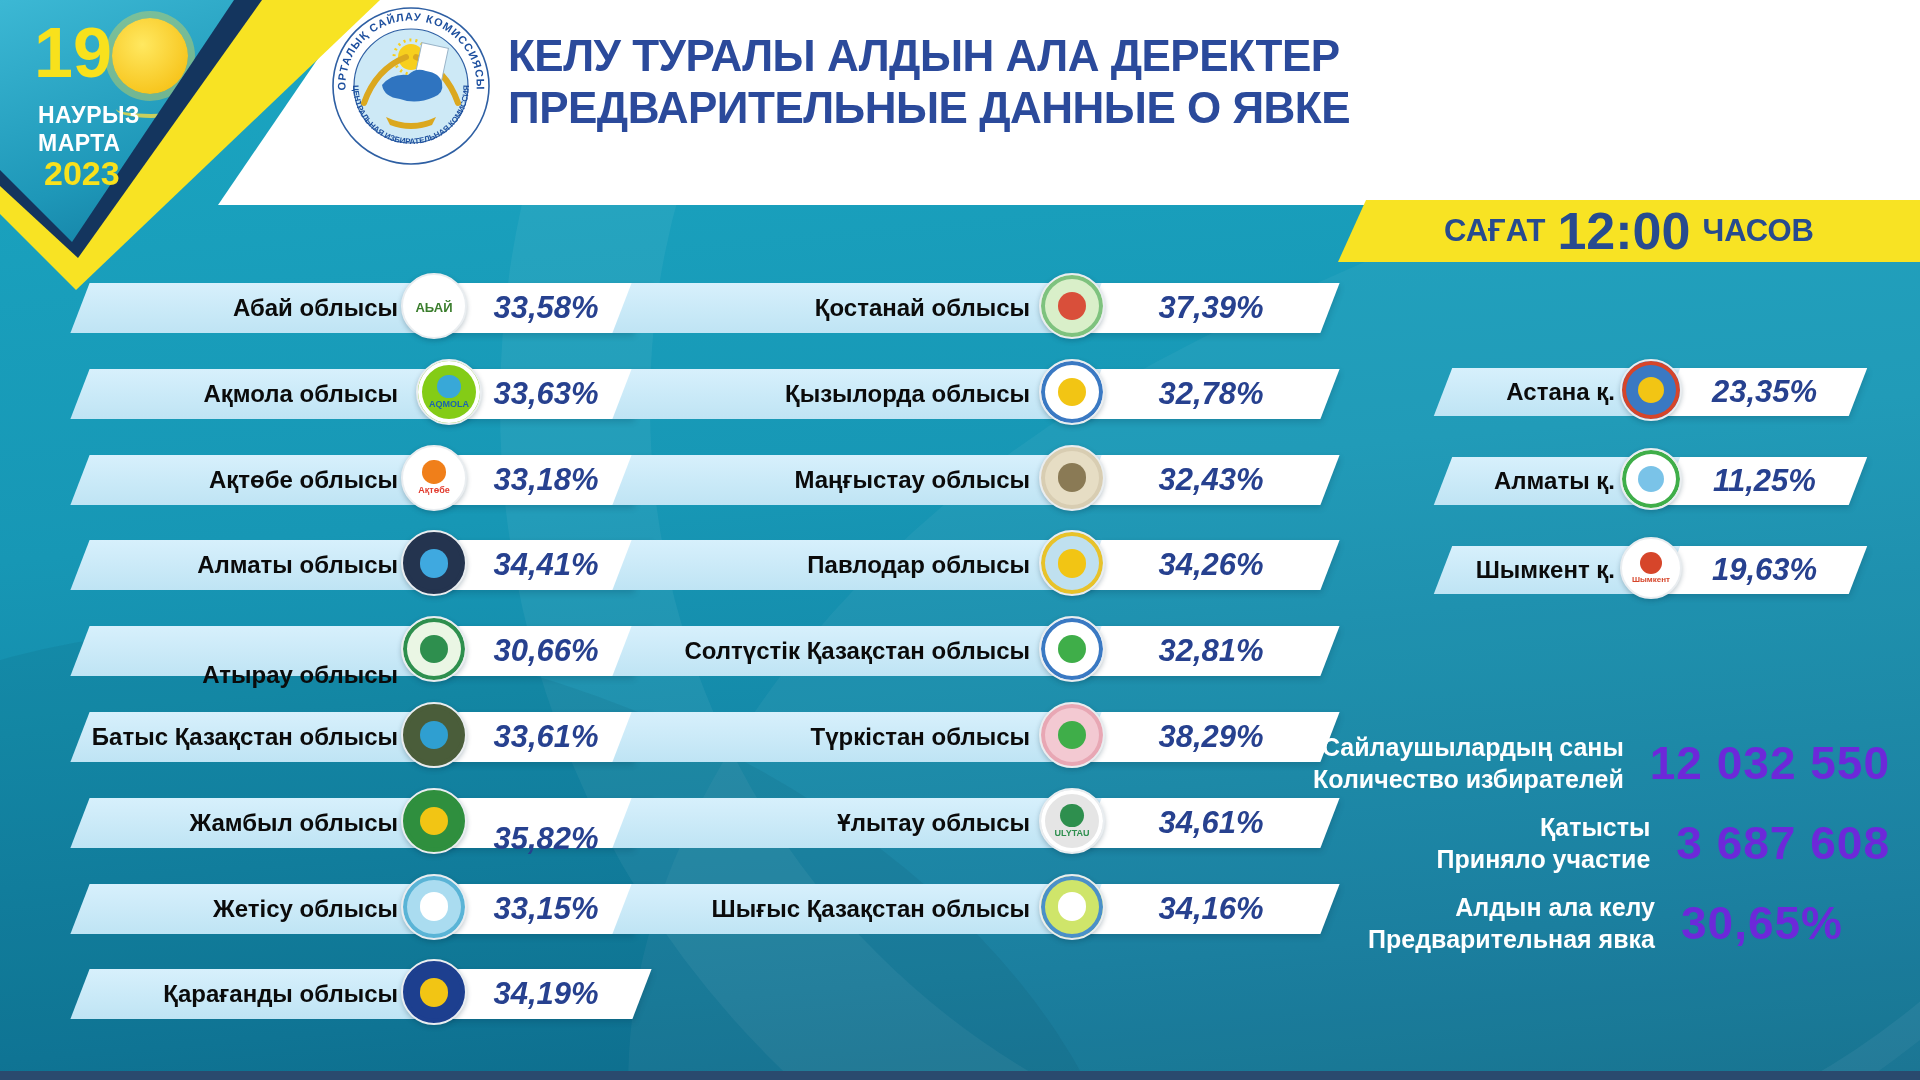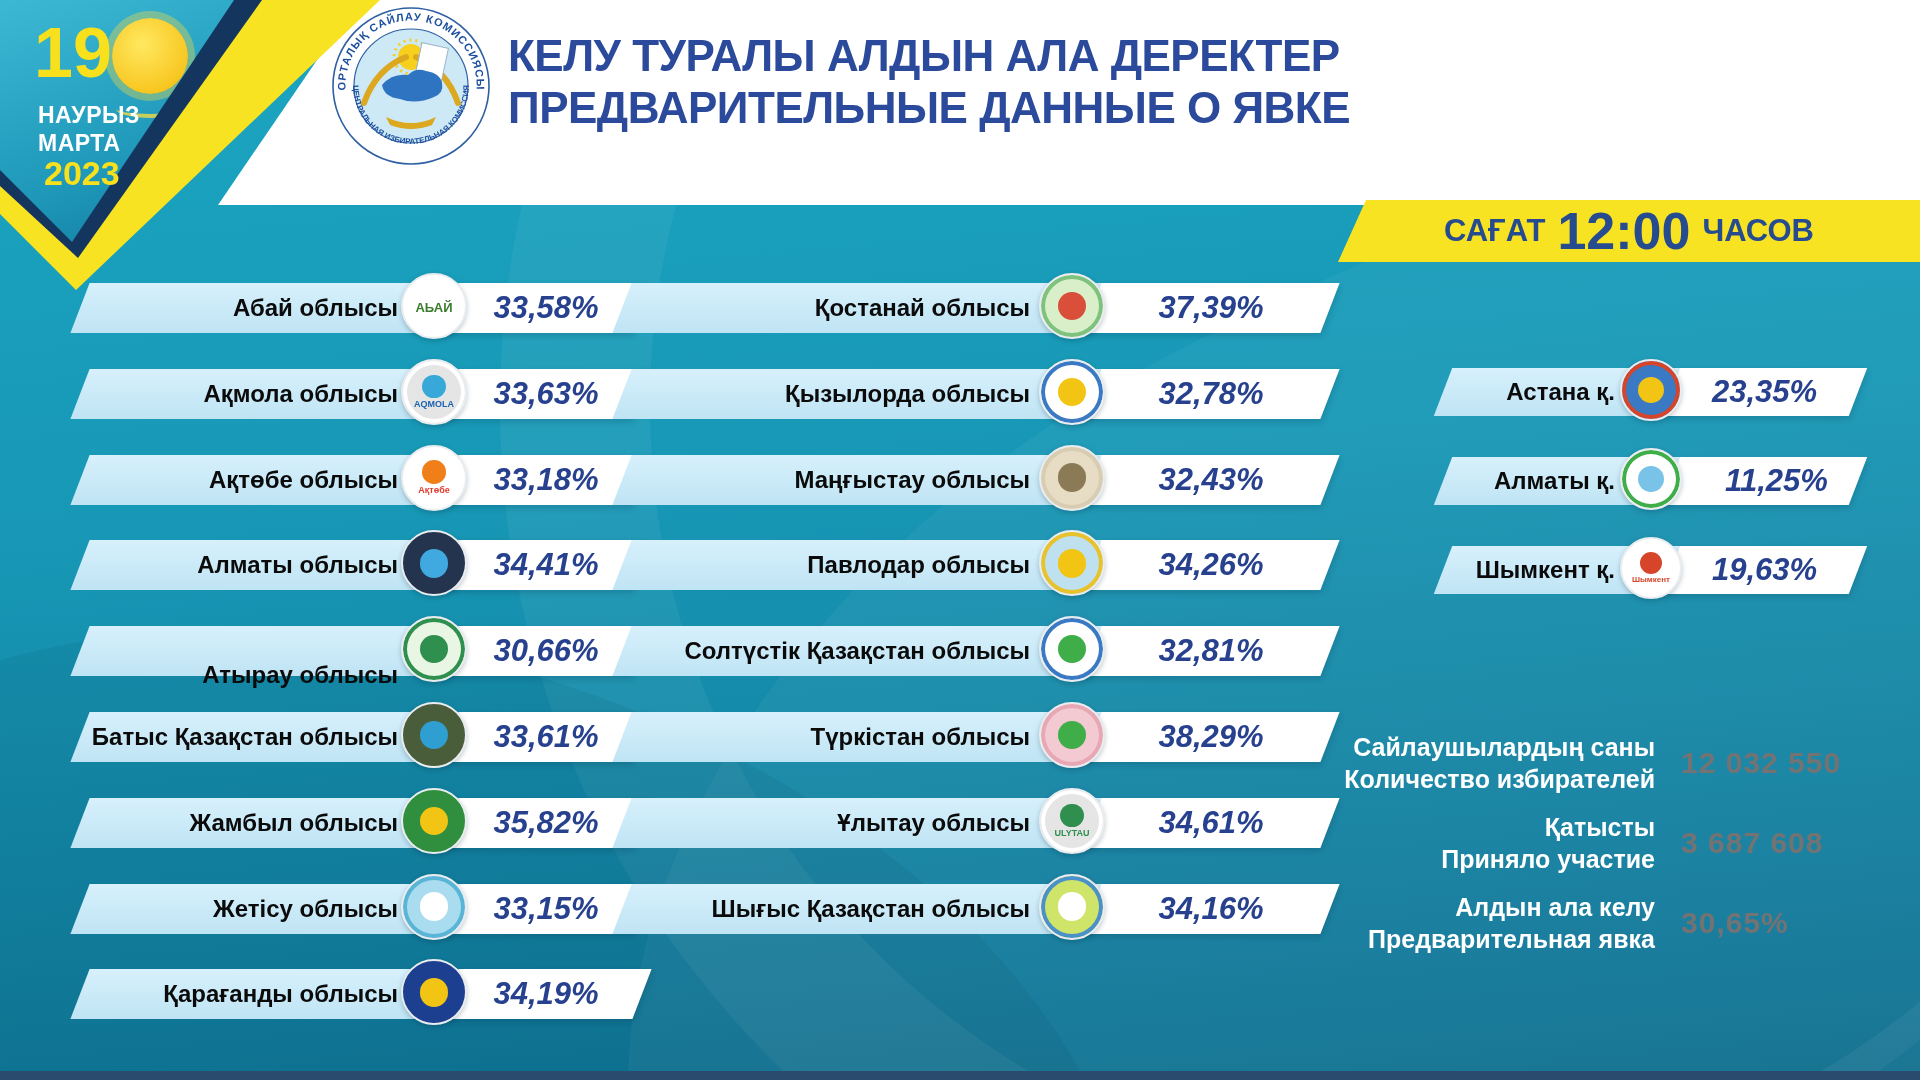--- a/index.html
+++ b/index.html
@@ -61,21 +61,21 @@
        box-shadow:0 2px 5px rgba(0,40,60,.25);display:flex;align-items:center;justify-content:center;
        flex-direction:column;overflow:hidden;}
   .logo .dot{border-radius:50%;}
   .logo .llab{font-weight:800;line-height:1;text-align:center;}
 
   
   .stats{left:1150px;top:726px;width:740px;}
   .srow{display:flex;align-items:center;margin-bottom:6px;height:74px;}
   .slab{width:505px;text-align:right;color:#ffffff;font-weight:700;font-size:25px;line-height:1.3;
         padding-right:26px;}
-  .sval{flex:1;color:#737373;font-weight:800;font-size:30px;letter-spacing:1px;white-space:nowrap;}
+  .sval{flex:1;color:#6d28d9;font-weight:800;font-size:46px;letter-spacing:1px;white-space:nowrap;}
 
   .cec-logo{left:330px;top:5px;}
 </style>
 </head>
 <body>
 
 <div class="abs sw1"></div>
 <div class="abs sw2"></div>
 <div class="abs sw3"></div>
 
@@ -135,21 +135,21 @@
       <div class="rpct" style="left: 370px; width: 192px;">33,58%</div>
       <div class="logo" style="left: 321px; top: -10px; width: 62px; height: 62px; background: rgb(255, 255, 255); box-shadow: rgb(255, 255, 255) 0px 0px 0px 4px inset, rgba(0, 40, 60, 0.25) 0px 2px 5px;">
         <div class="llab" style="font-size: 13px; color: rgb(58, 125, 44); margin-top: 2px;">АЬАЙ</div>
       </div>
     </div>
     <div class="row" style="left: 80px; top: 368.8px; width: 558px; height: 50px;">
       <div class="lblbg" style="left: 0px; width: 378px;"></div>
       <div class="valbg" style="left: 370px; width: 192px;"></div>
       <div class="rname" style="left: 10px; right: 240px;">Ақмола облысы</div>
       <div class="rpct" style="left: 370px; width: 192px;">33,63%</div>
-      <div class="logo" style="left: 321px; top: -10px; width: 62px; height: 62px; background: #e5e5e5; box-shadow: rgb(255, 255, 255) 0px 0px 0px 4px inset, rgba(0, 40, 60, 0.25) 0px 2px 5px;">
+      <div class="logo" style="left: 336px; top: -10px; width: 62px; height: 62px; background: #84cc16; box-shadow: rgb(255, 255, 255) 0px 0px 0px 4px inset, rgba(0, 40, 60, 0.25) 0px 2px 5px;">
         <div class="dot" style="width: 23.56px; height: 23.56px; background: rgb(56, 168, 216);"></div>
         <div class="llab" style="font-size: 9px; color: rgb(26, 99, 176); margin-top: 2px;">AQMOLA</div>
       </div>
     </div>
     <div class="row" style="left: 80px; top: 454.6px; width: 558px; height: 50px;">
       <div class="lblbg" style="left: 0px; width: 378px;"></div>
       <div class="valbg" style="left: 370px; width: 192px;"></div>
       <div class="rname" style="left: 10px; right: 240px;">Ақтөбе  облысы</div>
       <div class="rpct" style="left: 370px; width: 192px;">33,18%</div>
       <div class="logo" style="left: 321px; top: -10px; width: 62px; height: 62px; background: rgb(255, 255, 255); box-shadow: rgb(255, 255, 255) 0px 0px 0px 4px inset, rgba(0, 40, 60, 0.25) 0px 2px 5px;">
@@ -181,21 +181,21 @@
       <div class="rname" style="left: 10px; right: 240px;">Батыс Қазақстан  облысы</div>
       <div class="rpct" style="left: 370px; width: 192px;">33,61%</div>
       <div class="logo" style="left: 321px; top: -10px; width: 62px; height: 62px; background: rgb(74, 93, 58); box-shadow: rgb(74, 93, 58) 0px 0px 0px 4px inset, rgba(0, 40, 60, 0.25) 0px 2px 5px;">
         <div class="dot" style="width: 28.52px; height: 28.52px; background: rgb(47, 159, 209);"></div>
       </div>
     </div>
     <div class="row" style="left: 80px; top: 797.8px; width: 558px; height: 50px;">
       <div class="lblbg" style="left: 0px; width: 378px;"></div>
       <div class="valbg" style="left: 370px; width: 192px;"></div>
       <div class="rname" style="left: 10px; right: 240px;">Жамбыл облысы</div>
-      <div class="rpct" style="left: 370px; width: 192px;">35,82%</div>
+      <div class="rpct" style="left: 370px; width: 192px; margin-top: 16px;">35,82%</div>
       <div class="logo" style="left: 321px; top: -10px; width: 62px; height: 62px; background: rgb(47, 143, 62); box-shadow: rgb(47, 143, 62) 0px 0px 0px 4px inset, rgba(0, 40, 60, 0.25) 0px 2px 5px;">
         <div class="dot" style="width: 28.52px; height: 28.52px; background: rgb(242, 197, 20);"></div>
       </div>
     </div>
     <div class="row" style="left: 80px; top: 883.6px; width: 558px; height: 50px;">
       <div class="lblbg" style="left: 0px; width: 378px;"></div>
       <div class="valbg" style="left: 370px; width: 192px;"></div>
       <div class="rname" style="left: 10px; right: 240px;">Жетісу облысы</div>
       <div class="rpct" style="left: 370px; width: 192px;">33,15%</div>
       <div class="logo" style="left: 321px; top: -10px; width: 62px; height: 62px; background: rgb(170, 220, 240); box-shadow: rgb(90, 180, 214) 0px 0px 0px 4px inset, rgba(0, 40, 60, 0.25) 0px 2px 5px;">
@@ -290,21 +290,21 @@
       <div class="rname" style="left: 10px; right: 243px;">Астана  қ.</div>
       <div class="rpct" style="left: 228px; width: 187px;">23,35%</div>
       <div class="logo" style="left: 177px; top: -9px; width: 58px; height: 58px; background: rgb(58, 121, 195); box-shadow: rgb(214, 69, 42) 0px 0px 0px 4px inset, rgba(0, 40, 60, 0.25) 0px 2px 5px;">
         <div class="dot" style="width: 26.68px; height: 26.68px; background: rgb(242, 197, 20);"></div>
       </div>
     </div>
     <div class="row" style="left: 1443px; top: 457px; width: 415px; height: 48px;">
       <div class="lblbg" style="left: 0px; width: 238px;"></div>
       <div class="valbg" style="left: 228px; width: 187px;"></div>
       <div class="rname" style="left: 10px; right: 243px;">Алматы  қ.</div>
-      <div class="rpct" style="left: 240px; width: 187px;">11,25%</div>
+      <div class="rpct" style="left: 228px; width: 187px;">11,25%</div>
       <div class="logo" style="left: 177px; top: -9px; width: 58px; height: 58px; background: rgb(255, 255, 255); box-shadow: rgb(63, 174, 73) 0px 0px 0px 4px inset, rgba(0, 40, 60, 0.25) 0px 2px 5px;">
         <div class="dot" style="width: 26.68px; height: 26.68px; background: rgb(122, 195, 232);"></div>
       </div>
     </div>
     <div class="row" style="left: 1443px; top: 546px; width: 415px; height: 48px;">
       <div class="lblbg" style="left: 0px; width: 238px;"></div>
       <div class="valbg" style="left: 228px; width: 187px;"></div>
       <div class="rname" style="left: 10px; right: 243px;">Шымкент қ.</div>
       <div class="rpct" style="left: 228px; width: 187px;">19,63%</div>
       <div class="logo" style="left: 177px; top: -9px; width: 58px; height: 58px; background: rgb(255, 255, 255); box-shadow: rgb(255, 255, 255) 0px 0px 0px 4px inset, rgba(0, 40, 60, 0.25) 0px 2px 5px;">

